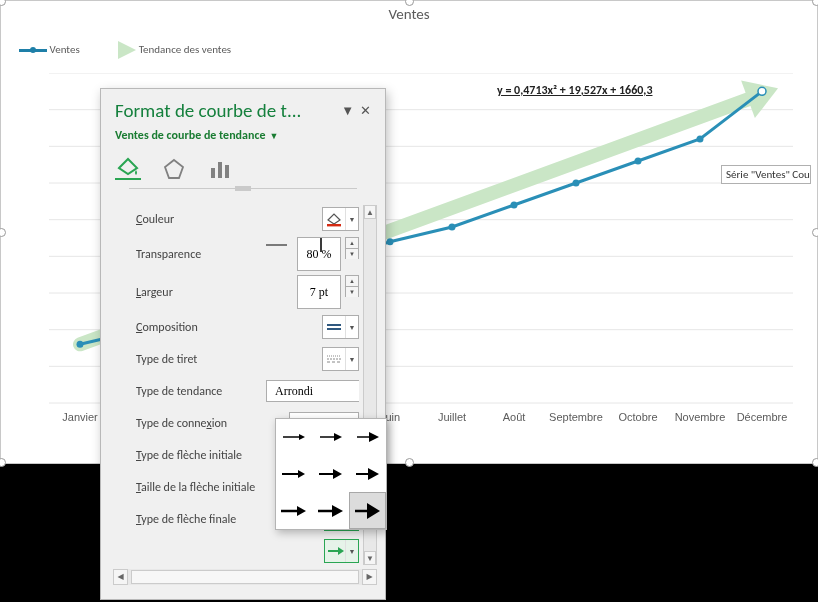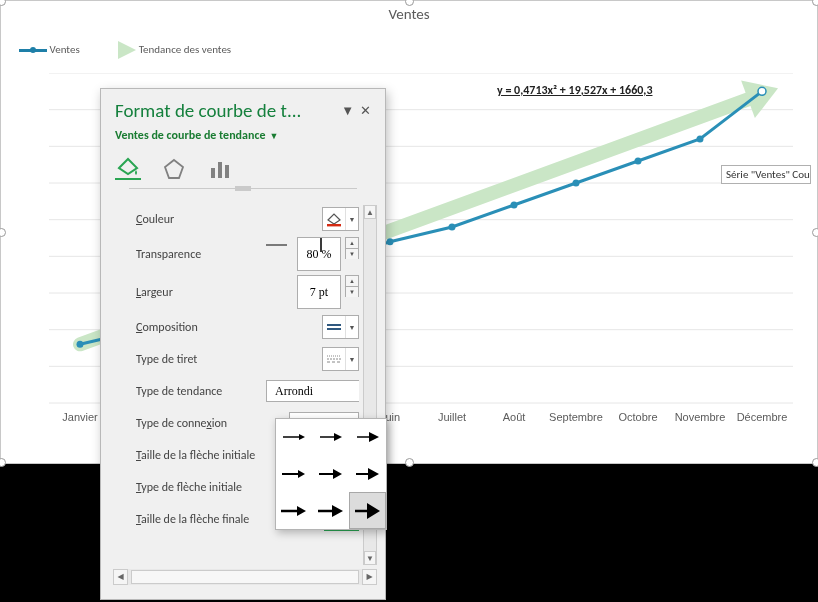--- a/index.html
+++ b/index.html
@@ -604,64 +604,77 @@
       <div class="prop-row">
         <div class="prop-label">Type de conne<span class="ul">x</span>ion</div>
         <div class="prop-control">
           <select class="combo" style="width:70px">
             <option>Arrondi</option>
           </select>
         </div>
       </div>
 
       <div class="prop-row">
+        <div class="prop-label" style="flex-basis:160px"><span class="ul">T</span>ype de flèche initiale</div>
+        <div class="prop-control">
+          <div class="btn-drop narrow">
+            <div class="main">
+                <svg width="18" height="12">
+                  <line x1="2" y1="6" x2="14" y2="6" stroke="#444" stroke-width="2"></line>
+                  <polygon points="14,2 18,6 14,10" fill="#444"></polygon>
+                </svg>
+              </div>
+            <div class="arrow">▼</div>
+          </div>
+        </div>
+      </div>
+
+      <div class="prop-row">
         <div class="prop-label" style="flex-basis:160px"><span class="ul">T</span>aille de la flèche initiale</div>
         <div class="prop-control">
           <div class="btn-drop narrow">
             <div class="main">
                 <svg width="18" height="12">
                   <line x1="2" y1="6" x2="12" y2="6" stroke="#444" stroke-width="2"></line>
                   <polygon points="12,3 17,6 12,9" fill="#444"></polygon>
                 </svg>
               </div>
             <div class="arrow">▼</div>
           </div>
         </div>
       </div>
 
       <div class="prop-row">
-        <div class="prop-label" style="flex-basis:160px"><span class="ul">T</span>ype de flèche initiale</div>
-        <div class="prop-control">
-          <div class="btn-drop narrow">
-            <div class="main">
-                <svg width="18" height="12">
-                  <line x1="2" y1="6" x2="14" y2="6" stroke="#444" stroke-width="2"></line>
-                  <polygon points="14,2 18,6 14,10" fill="#444"></polygon>
-                </svg>
-              </div>
-            <div class="arrow">▼</div>
-          </div>
-        </div>
-      </div>
-
-
-      <div class="prop-row">
-        <div class="prop-label" style="flex-basis:160px"><span class="ul">T</span>aille de la flèche finale</div>
+        <div class="prop-label" style="flex-basis:160px"><span class="ul">T</span>ype de flèche finale</div>
         <div class="prop-control">
           <div class="btn-drop narrow selected">
             <div class="main">
                 <svg width="18" height="12">
                   <line x1="2" y1="6" x2="12" y2="6" stroke="#2aa553" stroke-width="2"></line>
                   <polygon points="12,2 18,6 12,10" fill="#2aa553"></polygon>
                 </svg>
               </div>
             <div class="arrow">▼</div>
           </div>
         </div>
       </div>
+
+      <div class="prop-row">
+        <div class="prop-control">
+          <div class="btn-drop narrow selected">
+            <div class="main">
+                <svg width="18" height="12">
+                  <line x1="2" y1="6" x2="12" y2="6" stroke="#2aa553" stroke-width="2"></line>
+                  <polygon points="12,2 18,6 12,10" fill="#2aa553"></polygon>
+                </svg>
+              </div>
+            <div class="arrow">▼</div>
+          </div>
+        </div>
+      </div>
     </div>
   </div>
 </div>
 
 <div class="arrow-picker">
   <div class="arrow-cell">
       <svg width="26" height="14">
         <line x1="2" y1="7" x2="18" y2="7" stroke="#000" stroke-width="1.5"></line>
         <polygon points="18,4 24,7 18,10" fill="#000"></polygon>
       </svg>

